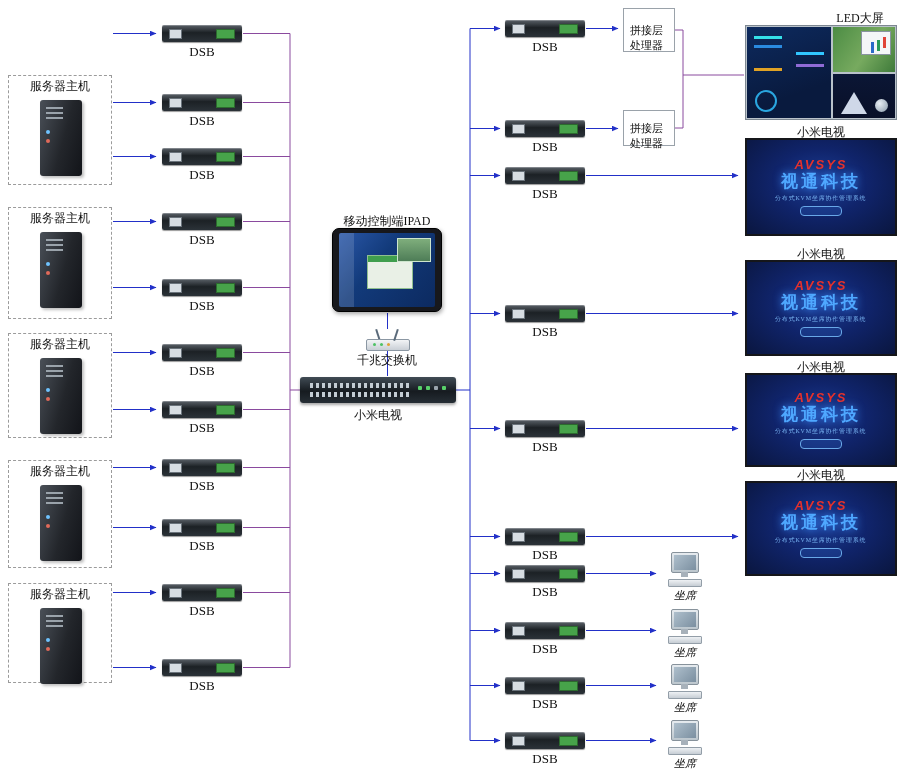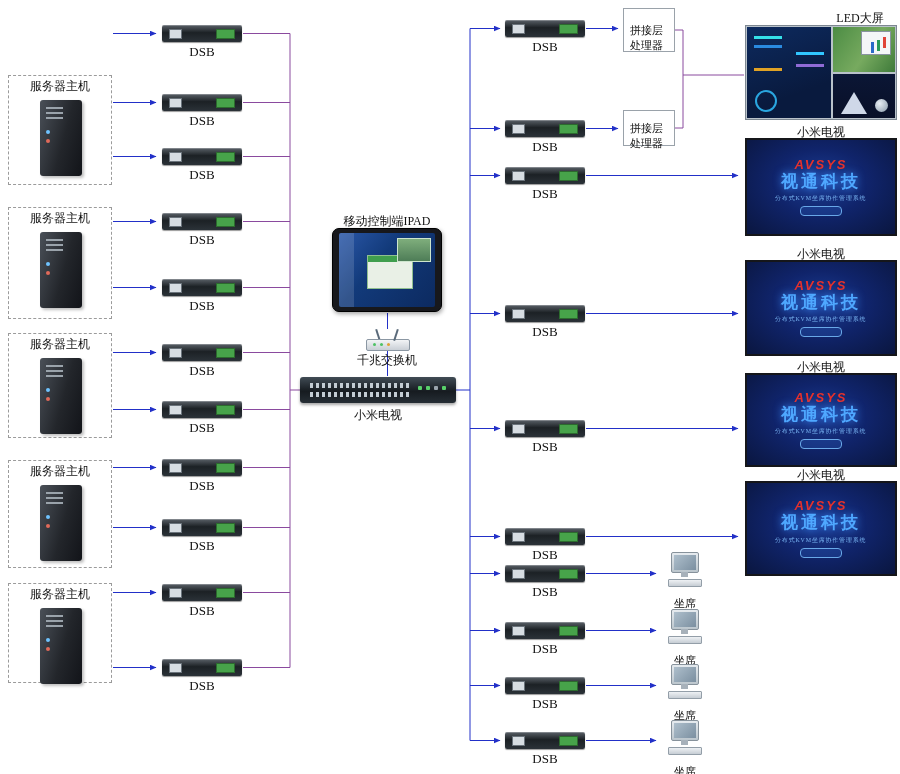--- a/index.html
+++ b/index.html
@@ -99,21 +99,21 @@
         text-shadow:0 0 8px rgba(60,140,255,.9);}
   .tv-cap{color:#79b4f2;font-size:7px;letter-spacing:1px;margin-top:1px;transform:scale(.85);white-space:nowrap;}
   .tv-pill{margin-top:3px;width:40px;height:8px;border:1px solid #69a8e8;border-radius:4px;background:rgba(40,90,180,.35);}
 
   
   .seat{position:absolute;left:663px;width:44px;text-align:center;font-size:11px;z-index:2;}
   .mon{width:26px;height:19px;margin:0 auto;background:linear-gradient(#e6ebef,#bcc6cd);border:1px solid #87929b;border-radius:2px;position:relative;}
   .mon::before{content:'';position:absolute;left:2px;right:2px;top:2px;bottom:2px;background:linear-gradient(135deg,#aebfcc,#7b8fa0);}
   .mon::after{content:'';position:absolute;left:9px;bottom:-5px;width:7px;height:5px;background:#a7b1ba;}
   .kbd{width:32px;height:6px;margin:6px auto 1px;background:linear-gradient(#eef1f4,#c6cdd4);border:1px solid #939ea8;border-radius:1px;}
-  .seat-lbl{display:block;margin-top:9px;}
+  .seat-lbl{display:block;margin-top:1px;font-style:italic;}
 </style>
 </head>
 <body>
 
 <div class="stage">
 
   <svg class="wires" width="900" height="774">
     <defs>
       <marker id="ab" markerWidth="8" markerHeight="8" refX="6.5" refY="3" orient="auto" markerUnits="userSpaceOnUse">
         <path d="M0,0 L7,3 L0,6 Z" fill="#2230c8"></path>

